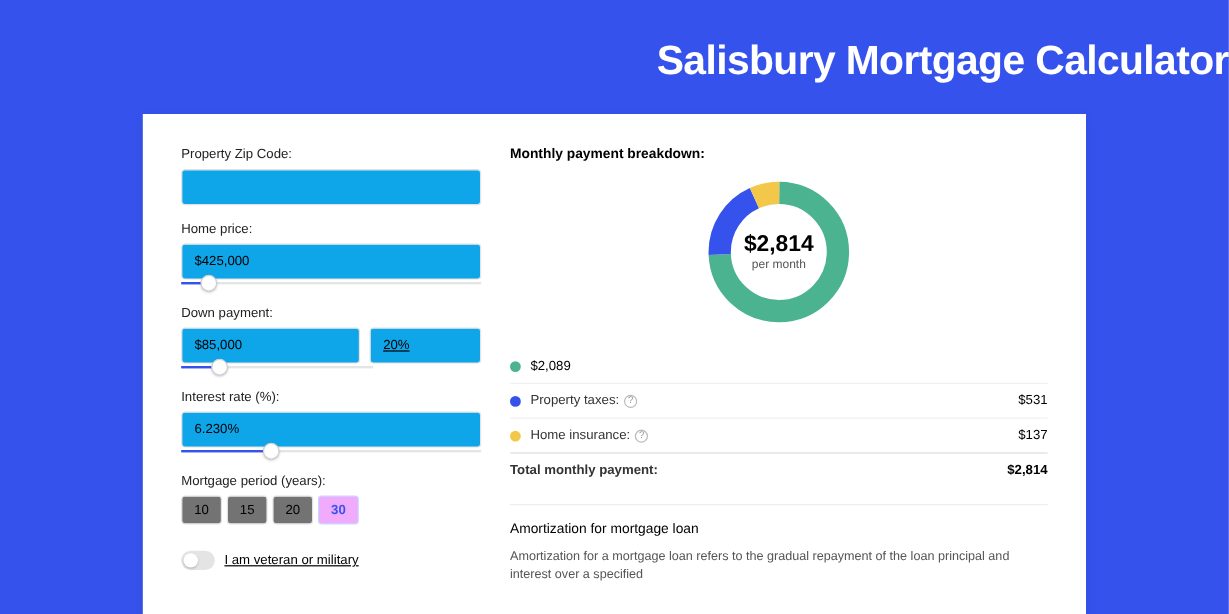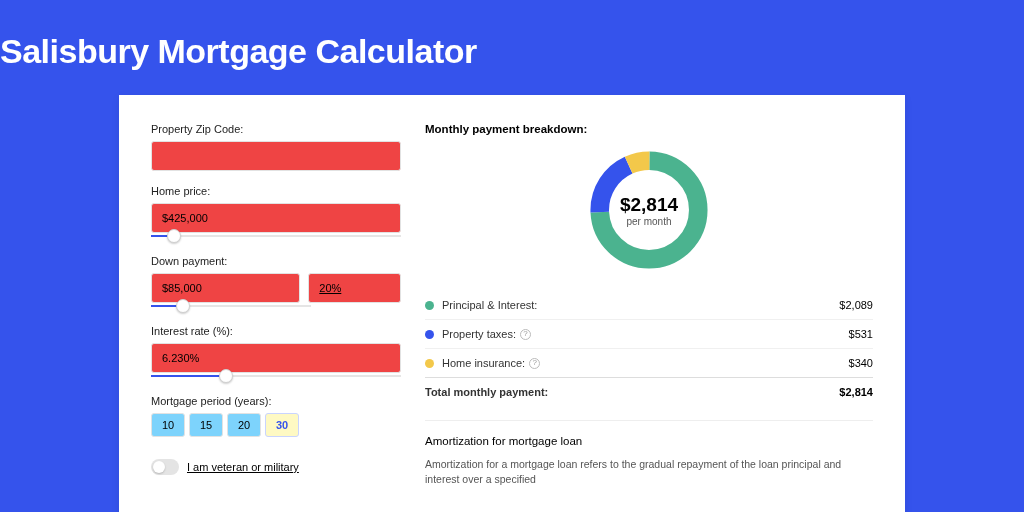--- a/index.html
+++ b/index.html
@@ -1,55 +1,55 @@
 <!DOCTYPE html>
 <html><head>
 <meta charset="utf-8">
 <style>
   * { box-sizing: border-box; margin: 0; padding: 0; }
   html, body { width: 1024px; height: 512px; overflow: hidden; font-family: -apple-system, BlinkMacSystemFont, "Segoe UI", Arial, sans-serif; }
   body { background: #3553ec; }
-  .page-title { color: #fff; font-size: 34px; font-weight: 700; text-align: left; padding-top: 32px; padding-bottom: 24px; letter-spacing: -0.5px; }
+  .page-title { color: #fff; font-size: 34px; font-weight: 700; text-align: right; padding-top: 32px; padding-bottom: 24px; letter-spacing: -0.5px; }
   .card {
     background: #fff;
     margin: 0 auto;
     width: 786px;
     height: 600px;
     padding: 28px 32px;
     display: flex;
     gap: 24px;
     box-shadow: 0 2px 8px rgba(0,0,0,.08);
   }
   .left { width: 250px; flex-shrink: 0; }
   .right { flex: 1; }
   .field-label { font-size: 11px; color: #222; margin-bottom: 6px; margin-top: 14px; display: block; }
   .left .field-label:first-child { margin-top: 0; }
   .text-input {
     width: 100%; height: 30px; border: 1px solid #e2e2e2; border-radius: 3px;
-    font-size: 11px; padding: 0 10px; background: #ef4444;
+    font-size: 11px; padding: 0 10px; background: #0ea5e9;
   }
   .row-2 { display: flex; gap: 8px; }
   .row-2 .text-input:first-child { flex: 1.8; }
   .row-2 .text-input:last-child { flex: 1; text-decoration: underline; }
   .slider-wrap { position: relative; height: 10px; margin-top: -2px; }
   .slider-track { position: absolute; left: 0; right: 0; top: 4px; height: 2px; background: #e5e5e5; }
   .slider-fill { position: absolute; left: 0; top: 4px; height: 2px; background: #3553ec; }
   .slider-thumb {
     position: absolute; top: -2px; width: 14px; height: 14px; background: #fff;
     border: 1px solid #d0d0d0; border-radius: 50%; box-shadow: 0 1px 2px rgba(0,0,0,.2);
     transform: translateX(-50%);
   }
   .period-row { display: flex; gap: 4px; margin-top: 4px; }
   .period-btn {
     flex: 0 0 auto;
     width: 34px; height: 24px; border: 1px solid #e2e2e2; border-radius: 3px;
-    font-size: 11px; background: #7dd3fc; display: flex; align-items: center; justify-content: center;
+    font-size: 11px; background: #737373; display: flex; align-items: center; justify-content: center;
     cursor: pointer;
   }
-  .period-btn.active { background: #fef9c3; color: #3553ec; font-weight: 600; border-color: #c9d4ff; }
+  .period-btn.active { background: #f0abfc; color: #3553ec; font-weight: 600; border-color: #c9d4ff; }
   .toggle-row { display: flex; align-items: center; gap: 8px; margin-top: 22px; }
   .toggle {
     width: 28px; height: 16px; background: #e4e4e4; border-radius: 10px; position: relative; cursor: pointer;
   }
   .toggle-knob {
     width: 12px; height: 12px; background: #fff; border-radius: 50%;
     position: absolute; left: 2px; top: 2px; box-shadow: 0 1px 2px rgba(0,0,0,.2);
   }
   .toggle-label { font-size: 11px; text-decoration: underline; }
   .section-title { font-size: 11.5px; font-weight: 700; margin-bottom: 10px; }
@@ -143,32 +143,31 @@
         </svg>
       <div class="donut-center">
         <div class="amount">$2,814</div>
         <div class="sub">per month</div>
       </div>
     </div>
 
     <div class="legend" id="legend">
         <div class="legend-row">
           <span class="dot" style="background: rgb(75, 179, 143);"></span>
-          <span class="legend-label">Principal &amp; Interest:</span>
           <span class="legend-val">$2,089</span>
         </div>
         <div class="legend-row">
           <span class="dot" style="background: rgb(53, 83, 236);"></span>
           <span class="legend-label">Property taxes:<span class="help-icon">?</span></span>
           <span class="legend-val">$531</span>
         </div>
         <div class="legend-row">
           <span class="dot" style="background: rgb(243, 200, 74);"></span>
           <span class="legend-label">Home insurance:<span class="help-icon">?</span></span>
-          <span class="legend-val">$340</span>
+          <span class="legend-val">$137</span>
         </div>
         <div class="legend-row total">
           <span class="legend-label" style="margin-left:0">Total monthly payment:</span>
           <span class="legend-val">$2,814</span>
         </div>
       </div>
 
     <div class="amort">
       <div class="amort-title">Amortization for mortgage loan</div>
       <div class="amort-body">Amortization for a mortgage loan refers to the gradual repayment of the loan principal and interest over a specified</div>

